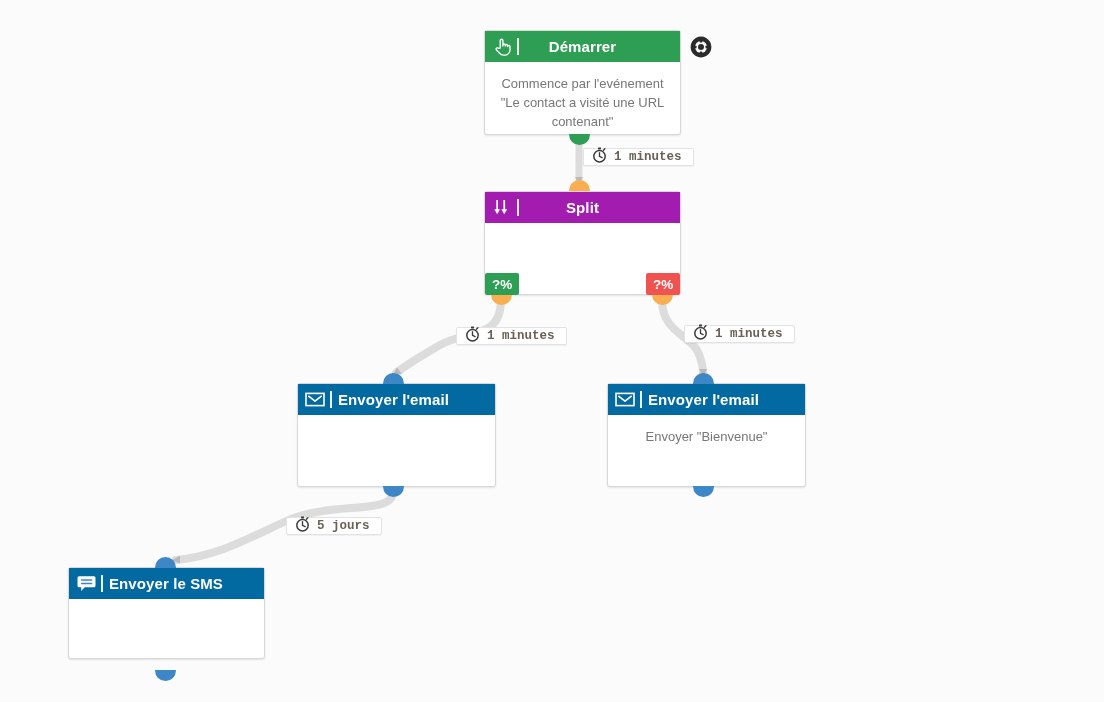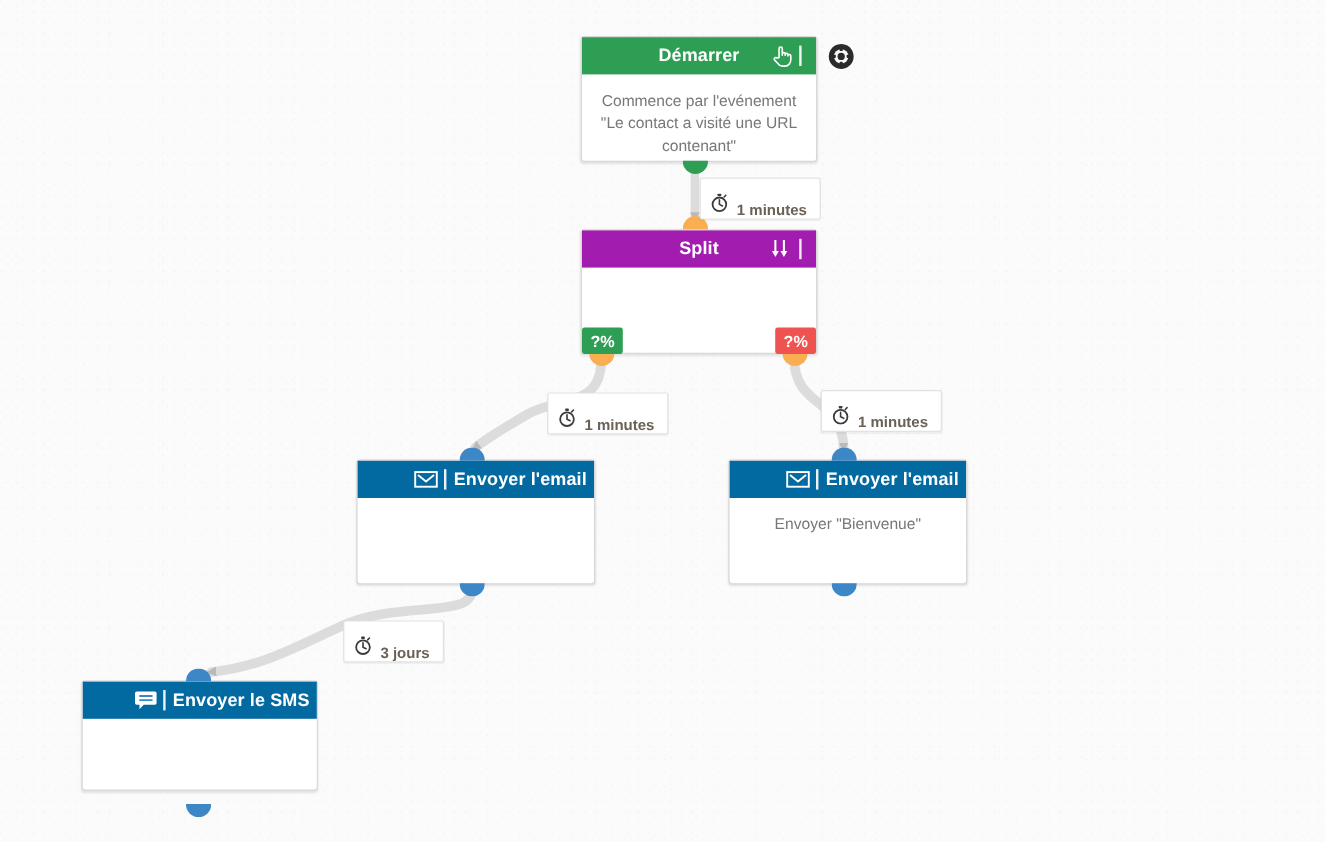--- a/index.html
+++ b/index.html
@@ -31,21 +31,20 @@
     box-shadow:0 1px 2px rgba(0,0,0,0.10);
   }
   .node-head{
     height:31px;
     display:flex;
     align-items:center;
     box-sizing:border-box;
     padding:0 6px;
     color:#ffffff;
     position:relative;
-    justify-content:flex-end;
   }
   .node-head .hd-icon{
     width:22px;height:22px;
     display:flex;align-items:center;justify-content:center;
     flex:0 0 auto;
   }
   .node-head .hd-sep{
     width:2px;height:17px;background:#ffffff;
     margin:0 6px 0 4px;opacity:.92;flex:0 0 auto;
   }
@@ -83,29 +82,30 @@
     display:block;width:21px;height:21px;border-radius:50%;
   }
   .dot.bottom i{margin-top:-10px;}
   .dot-green i{background:#2e9e54;}
   .dot-orange i{background:#f9ae52;}
   .dot-blue i{background:#3d87c7;}
 
   
   .chip{
     position:absolute;
-    height:35px;
+    height:18px;
     background:#ffffff;
     border:1px solid #e2e2e2;
     border-radius:2px;
-    display:flex;align-items:flex-end;
+    display:flex;align-items:center;
     padding:0 11px 0 8px;
     box-sizing:border-box;
     z-index:7;
     box-shadow:0 1px 1px rgba(0,0,0,0.05);
+    font-family:Liberation Mono, monospace;
   }
   .chip .chip-label{
     font-size:12.5px;font-weight:bold;color:#6b6257;
     margin-left:7px;white-space:nowrap;
   }
 
   
   .badge{
     position:absolute;
     height:22px;
@@ -294,21 +294,21 @@
 
   <div class="chip" style="left:286px;top:517px;">
     <span>
       <svg width="15" height="16" viewBox="0 0 15 16" xmlns="http://www.w3.org/2000/svg">
         <rect x="6.0" y="0.4" width="3.0" height="2.0" rx="0.4" fill="#3b3b3b"></rect>
         <path d="M11.4 3.2 l1.5 -1.5" stroke="#3b3b3b" stroke-width="1.3" stroke-linecap="round"></path>
         <circle cx="7.5" cy="9.3" r="5.7" fill="none" stroke="#3b3b3b" stroke-width="1.5"></circle>
         <path d="M7.5 5.6 L7.5 9.3 L10.1 10.6" stroke="#3b3b3b" stroke-width="1.35" fill="none" stroke-linecap="round"></path>
       </svg>
     </span>
-    <span class="chip-label">3 jours</span>
+    <span class="chip-label">5 jours</span>
   </div>
 
   <div class="dot dot-blue" style="left:155px;top:557px;">
       <i></i>
     </div>
   <div class="node" style="left:68px;top:567px;width:197px;height:92px;">
     <div class="node-head head-blue">
       <span class="hd-icon">
         <svg width="19" height="18" viewBox="0 0 19 18" xmlns="http://www.w3.org/2000/svg">
           <path d="M2.0 1.2 h15 a1.5 1.5 0 0 1 1.5 1.5 v8.1 a1.5 1.5 0 0 1 -1.5 1.5

